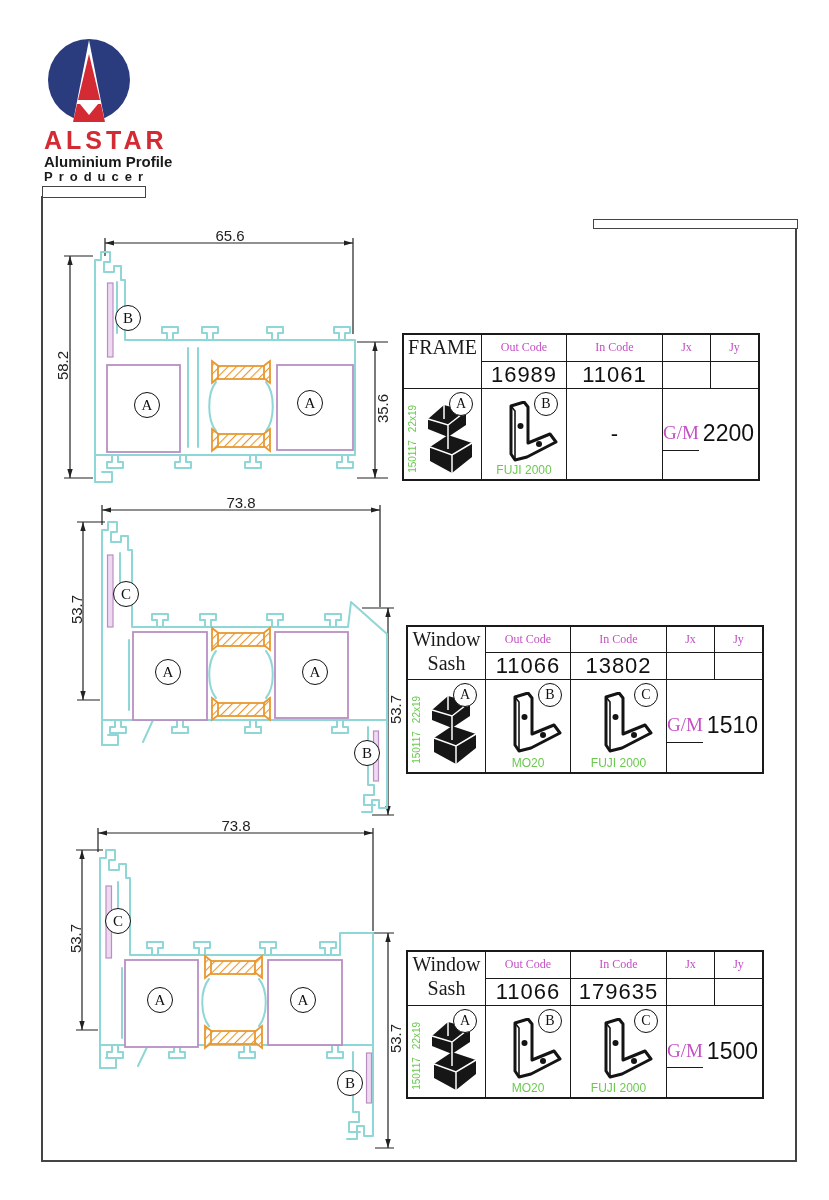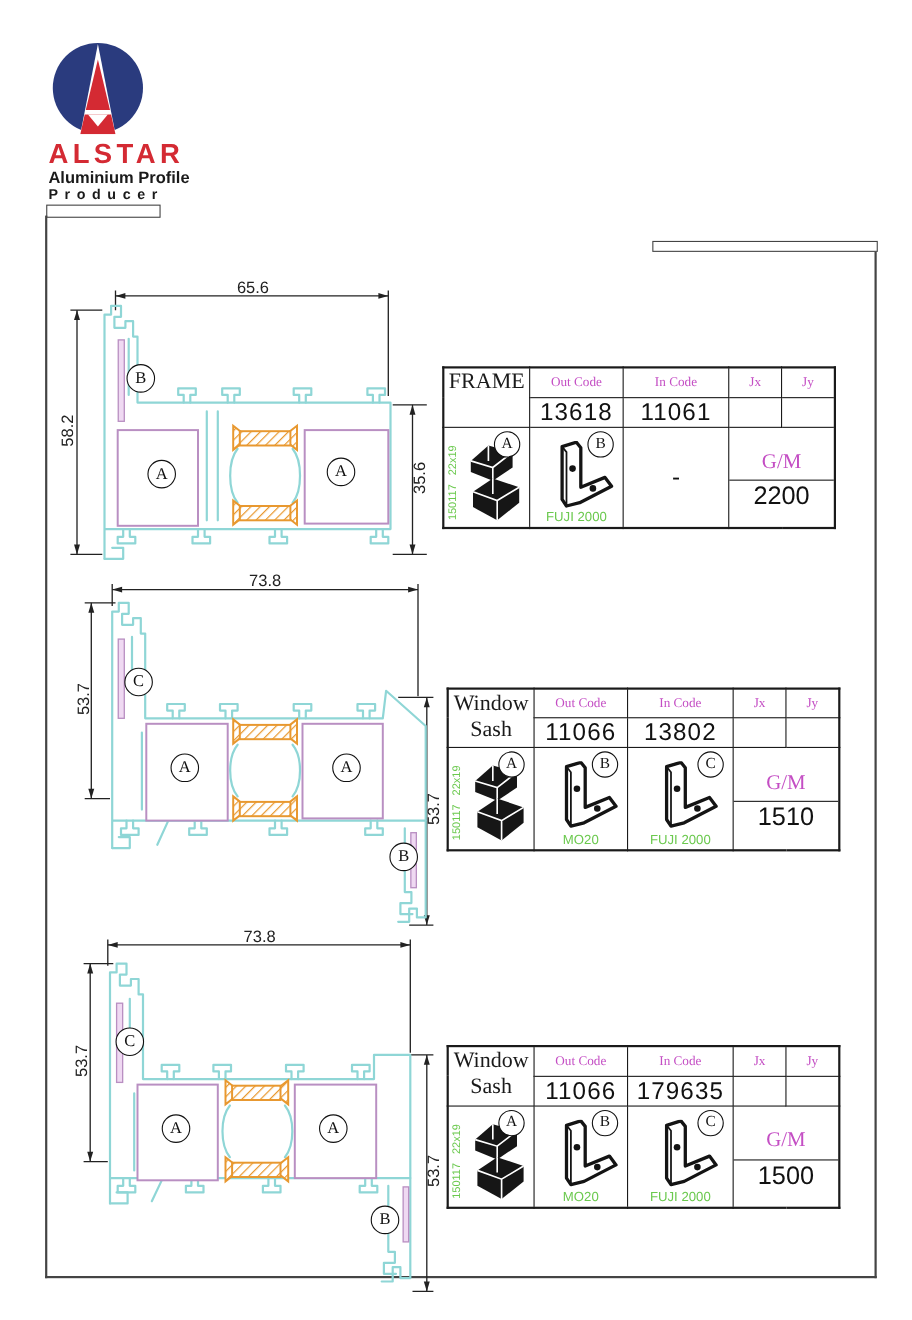--- a/index.html
+++ b/index.html
@@ -11,21 +11,21 @@
          letter-spacing:4px;color:#D42A33;}
   #sub1{position:absolute;left:44px;top:153px;font-size:15px;font-weight:600;color:#1a1a1a;}
   #sub2{position:absolute;left:44px;top:169px;font-size:13px;font-weight:600;
         letter-spacing:6px;color:#1a1a1a;}
   .frameline{position:absolute;background:#444;}
   .framebox{position:absolute;border:1.6px solid #444;background:#fff;}
   
   #title{position:absolute;left:586px;top:181px;font-size:30px;color:#1a1a1a;
          letter-spacing:1px;white-space:nowrap;}
   
-  .drawing{position:absolute;margin-top:26px;}
+  .drawing{position:absolute;}
   .drawing svg{position:absolute;left:0;top:0;overflow:visible;}
   .cy{fill:none;stroke:#8FD6D6;stroke-width:2;stroke-linejoin:round;stroke-linecap:round;}
   .pu{fill:#fff;stroke:#B98FC2;stroke-width:1.8;}
   .pu2{fill:#EFD9F2;stroke:#B98FC2;stroke-width:1.2;}
   .dm{stroke:#222;stroke-width:1.2;fill:none;}
   .ar{fill:#222;stroke:none;}
   .or-s{stroke:#E8982F;stroke-width:1.8;}
   .dimlab{position:absolute;font-size:15px;color:#222;text-align:center;white-space:nowrap;}
   .vert{transform:rotate(-90deg);}
   .circlbl{position:absolute;width:24px;height:24px;border:1.5px solid #111;border-radius:50%;
@@ -42,21 +42,21 @@
   .code{font-size:22px;color:#111;letter-spacing:1px;}
   .iconcell{position:relative;}
   .vgreen{position:absolute;font-size:10px;color:#6BC94E;width:44px;text-align:center;
           transform:rotate(-90deg);}
   .glabel{position:absolute;left:0;right:0;bottom:2px;font-size:12px;color:#6BC94E;
           text-align:center;}
   .ccirc{position:absolute;top:3px;right:8px;width:22px;height:22px;border:1.4px solid #111;
          border-radius:50%;background:#fff;display:flex;align-items:center;justify-content:center;
          font-family:"Liberation Serif",serif;font-size:14px;color:#111;}
   .dashcell{font-size:22px;color:#111;}
-  .gmblock{display:flex;flex-direction:column;height:100%;}
+  .gmblock{display:flex;flex-direction:row;height:100%;}
   .gmtop{height:33px;border-bottom:1.6px solid #1a1a1a;display:flex;align-items:center;
          justify-content:center;font-family:"Liberation Serif",serif;font-size:19px;color:#C44EC4;}
   .gmval{flex:1;display:flex;align-items:center;justify-content:center;font-size:23px;color:#111;}
 </style>
 </head>
 <body>
 
 <div id="page">
 
   <div class="abs" style="left:47px;top:38px">
@@ -273,21 +273,21 @@
       <td rowspan="2" class="namecell" style="width:77px">
         <div>FRAME</div>
         <div></div>
       </td>
       <td class="mag" style="width:84px">Out Code</td>
       <td class="mag" style="width:95px">In Code</td>
       <td class="mag" style="width:47px">Jx</td>
       <td class="mag" style="width:47px">Jy</td>
     </tr>
     <tr style="height:25px">
-      <td class="code">13618</td>
+      <td class="code">16989</td>
       <td class="code">11061</td>
       <td></td>
       <td></td>
     </tr>
     <tr style="height:92px">
       <td class="iconcell">
         <span class="vgreen" style="left:-14px;top:24px">22x19</span>
         <span class="vgreen" style="left:-14px;top:62px">150117</span>
         <svg width="54" height="80" style="position:absolute;left:18px;top:6px">
           <path d="M6,24 L22,10 L44,16 L44,30 L26,42 L6,34 Z" fill="#161616"></path>

